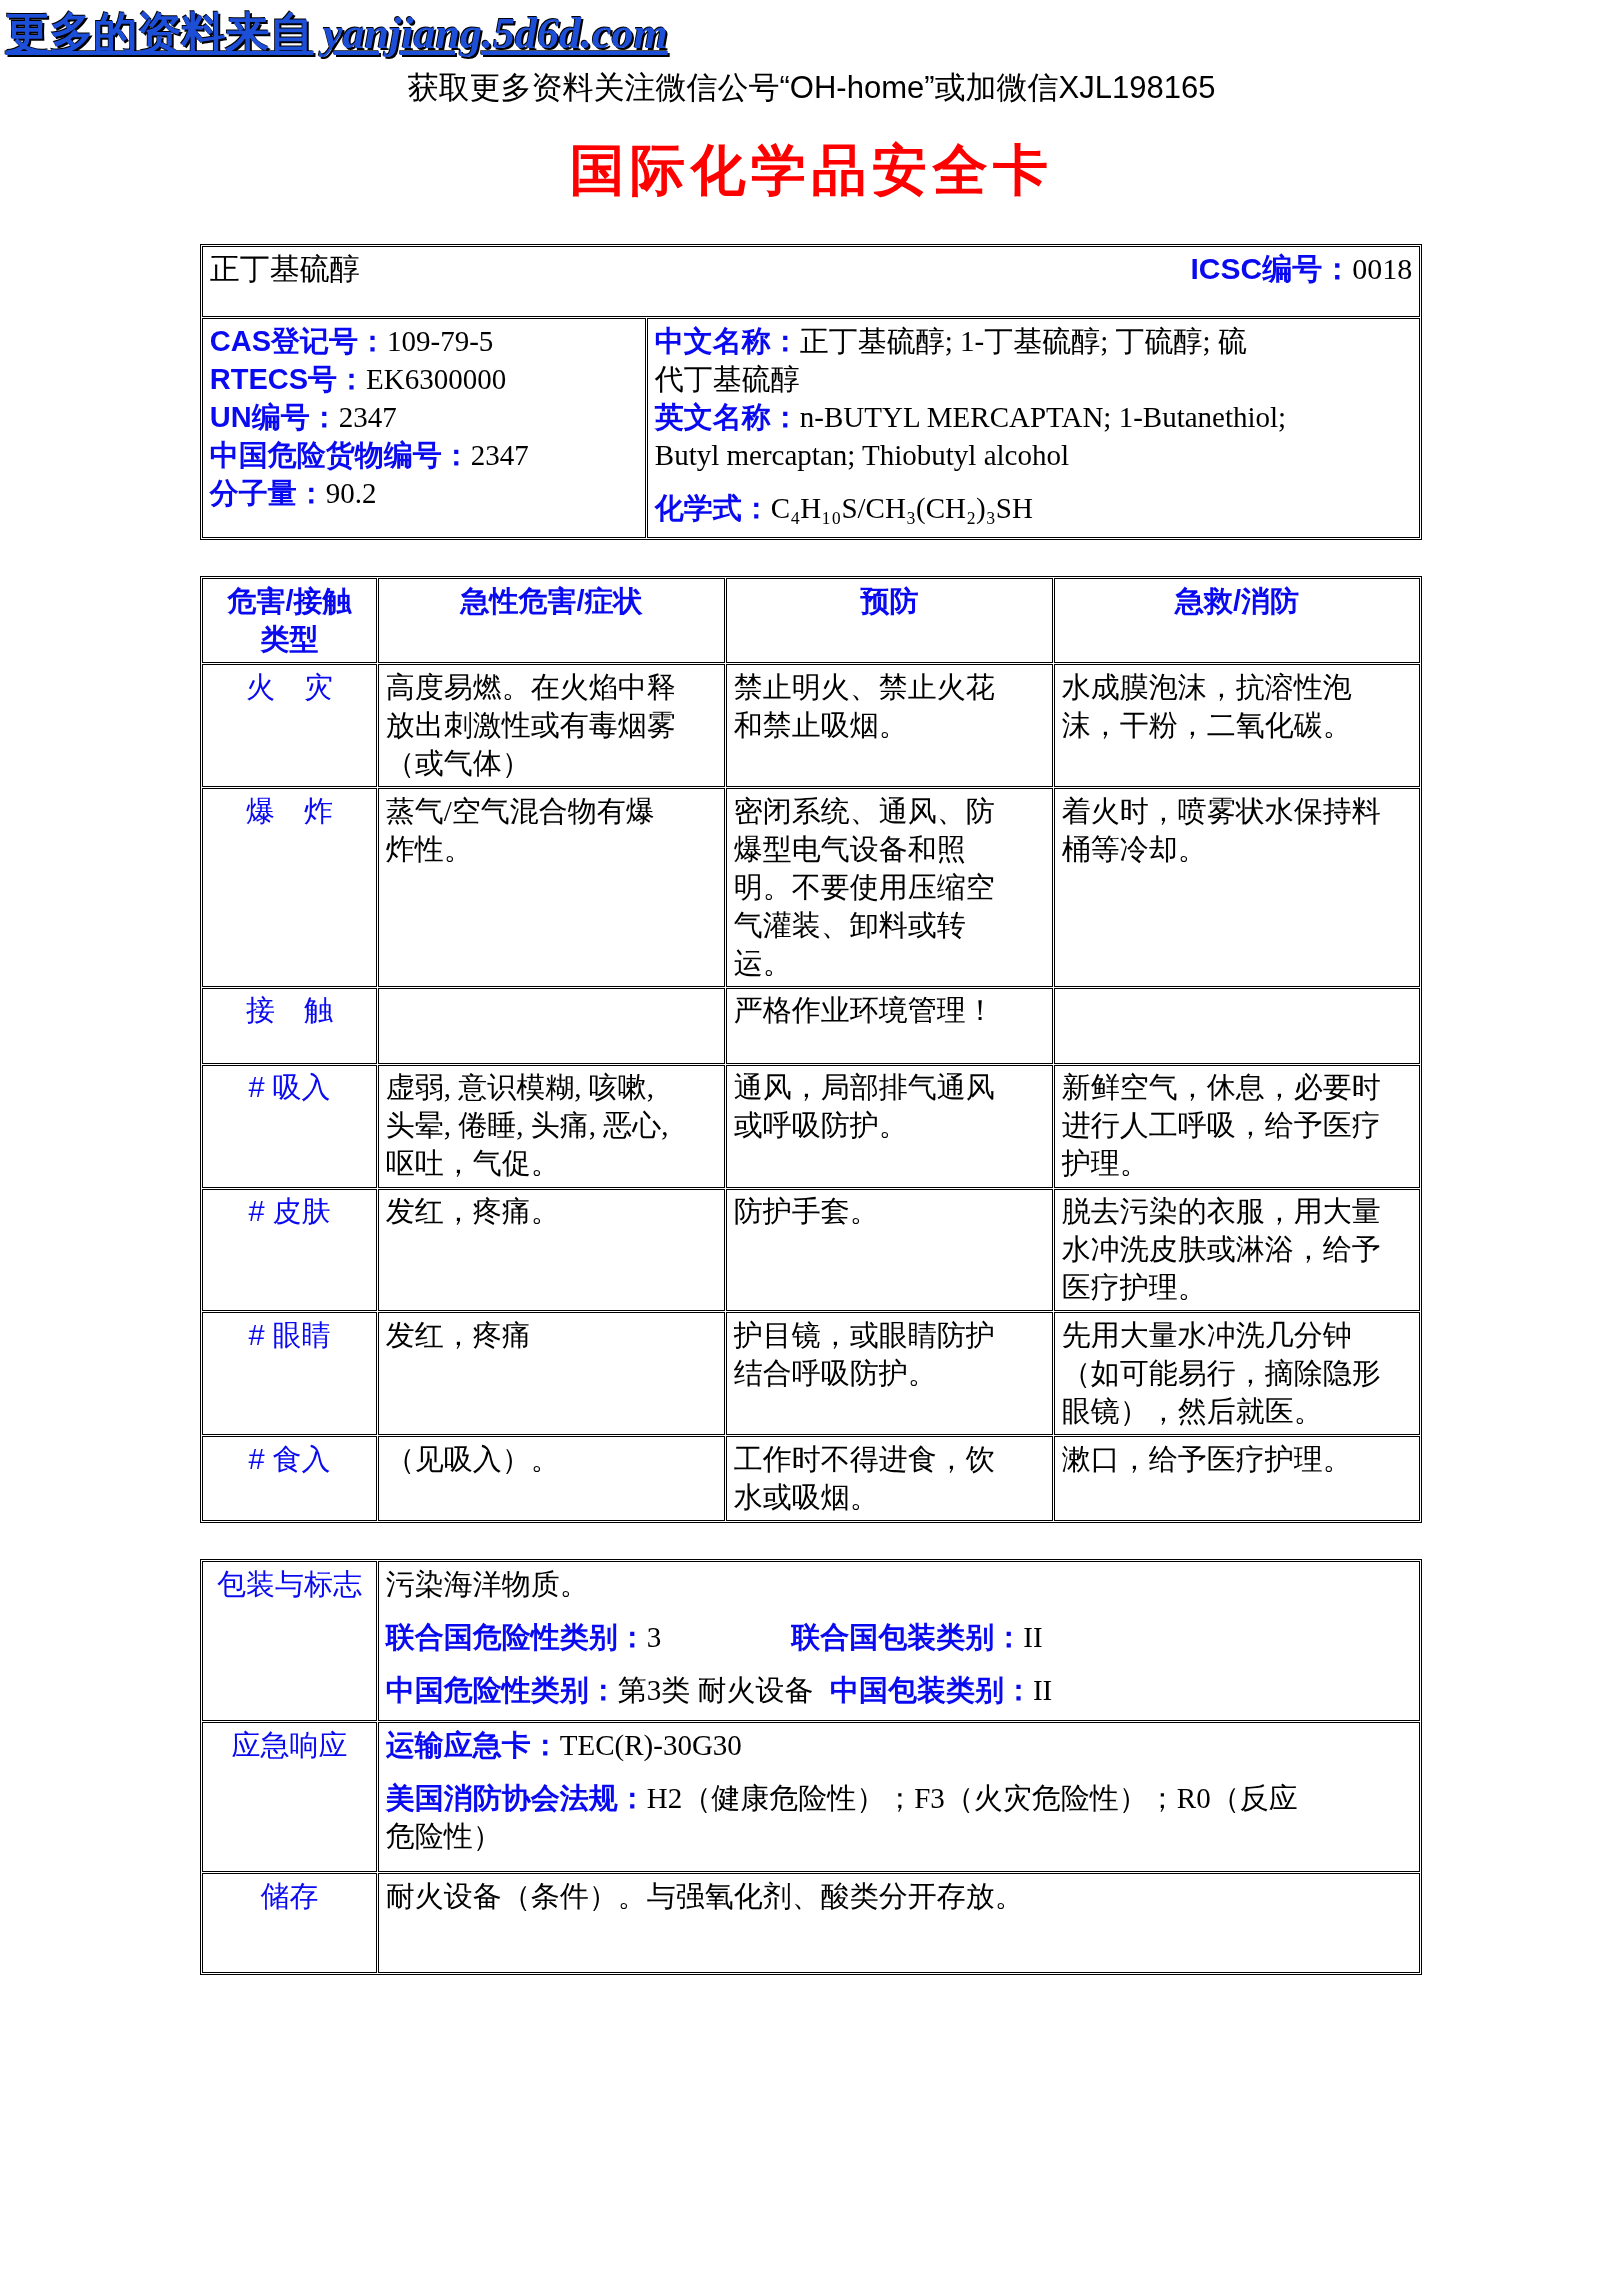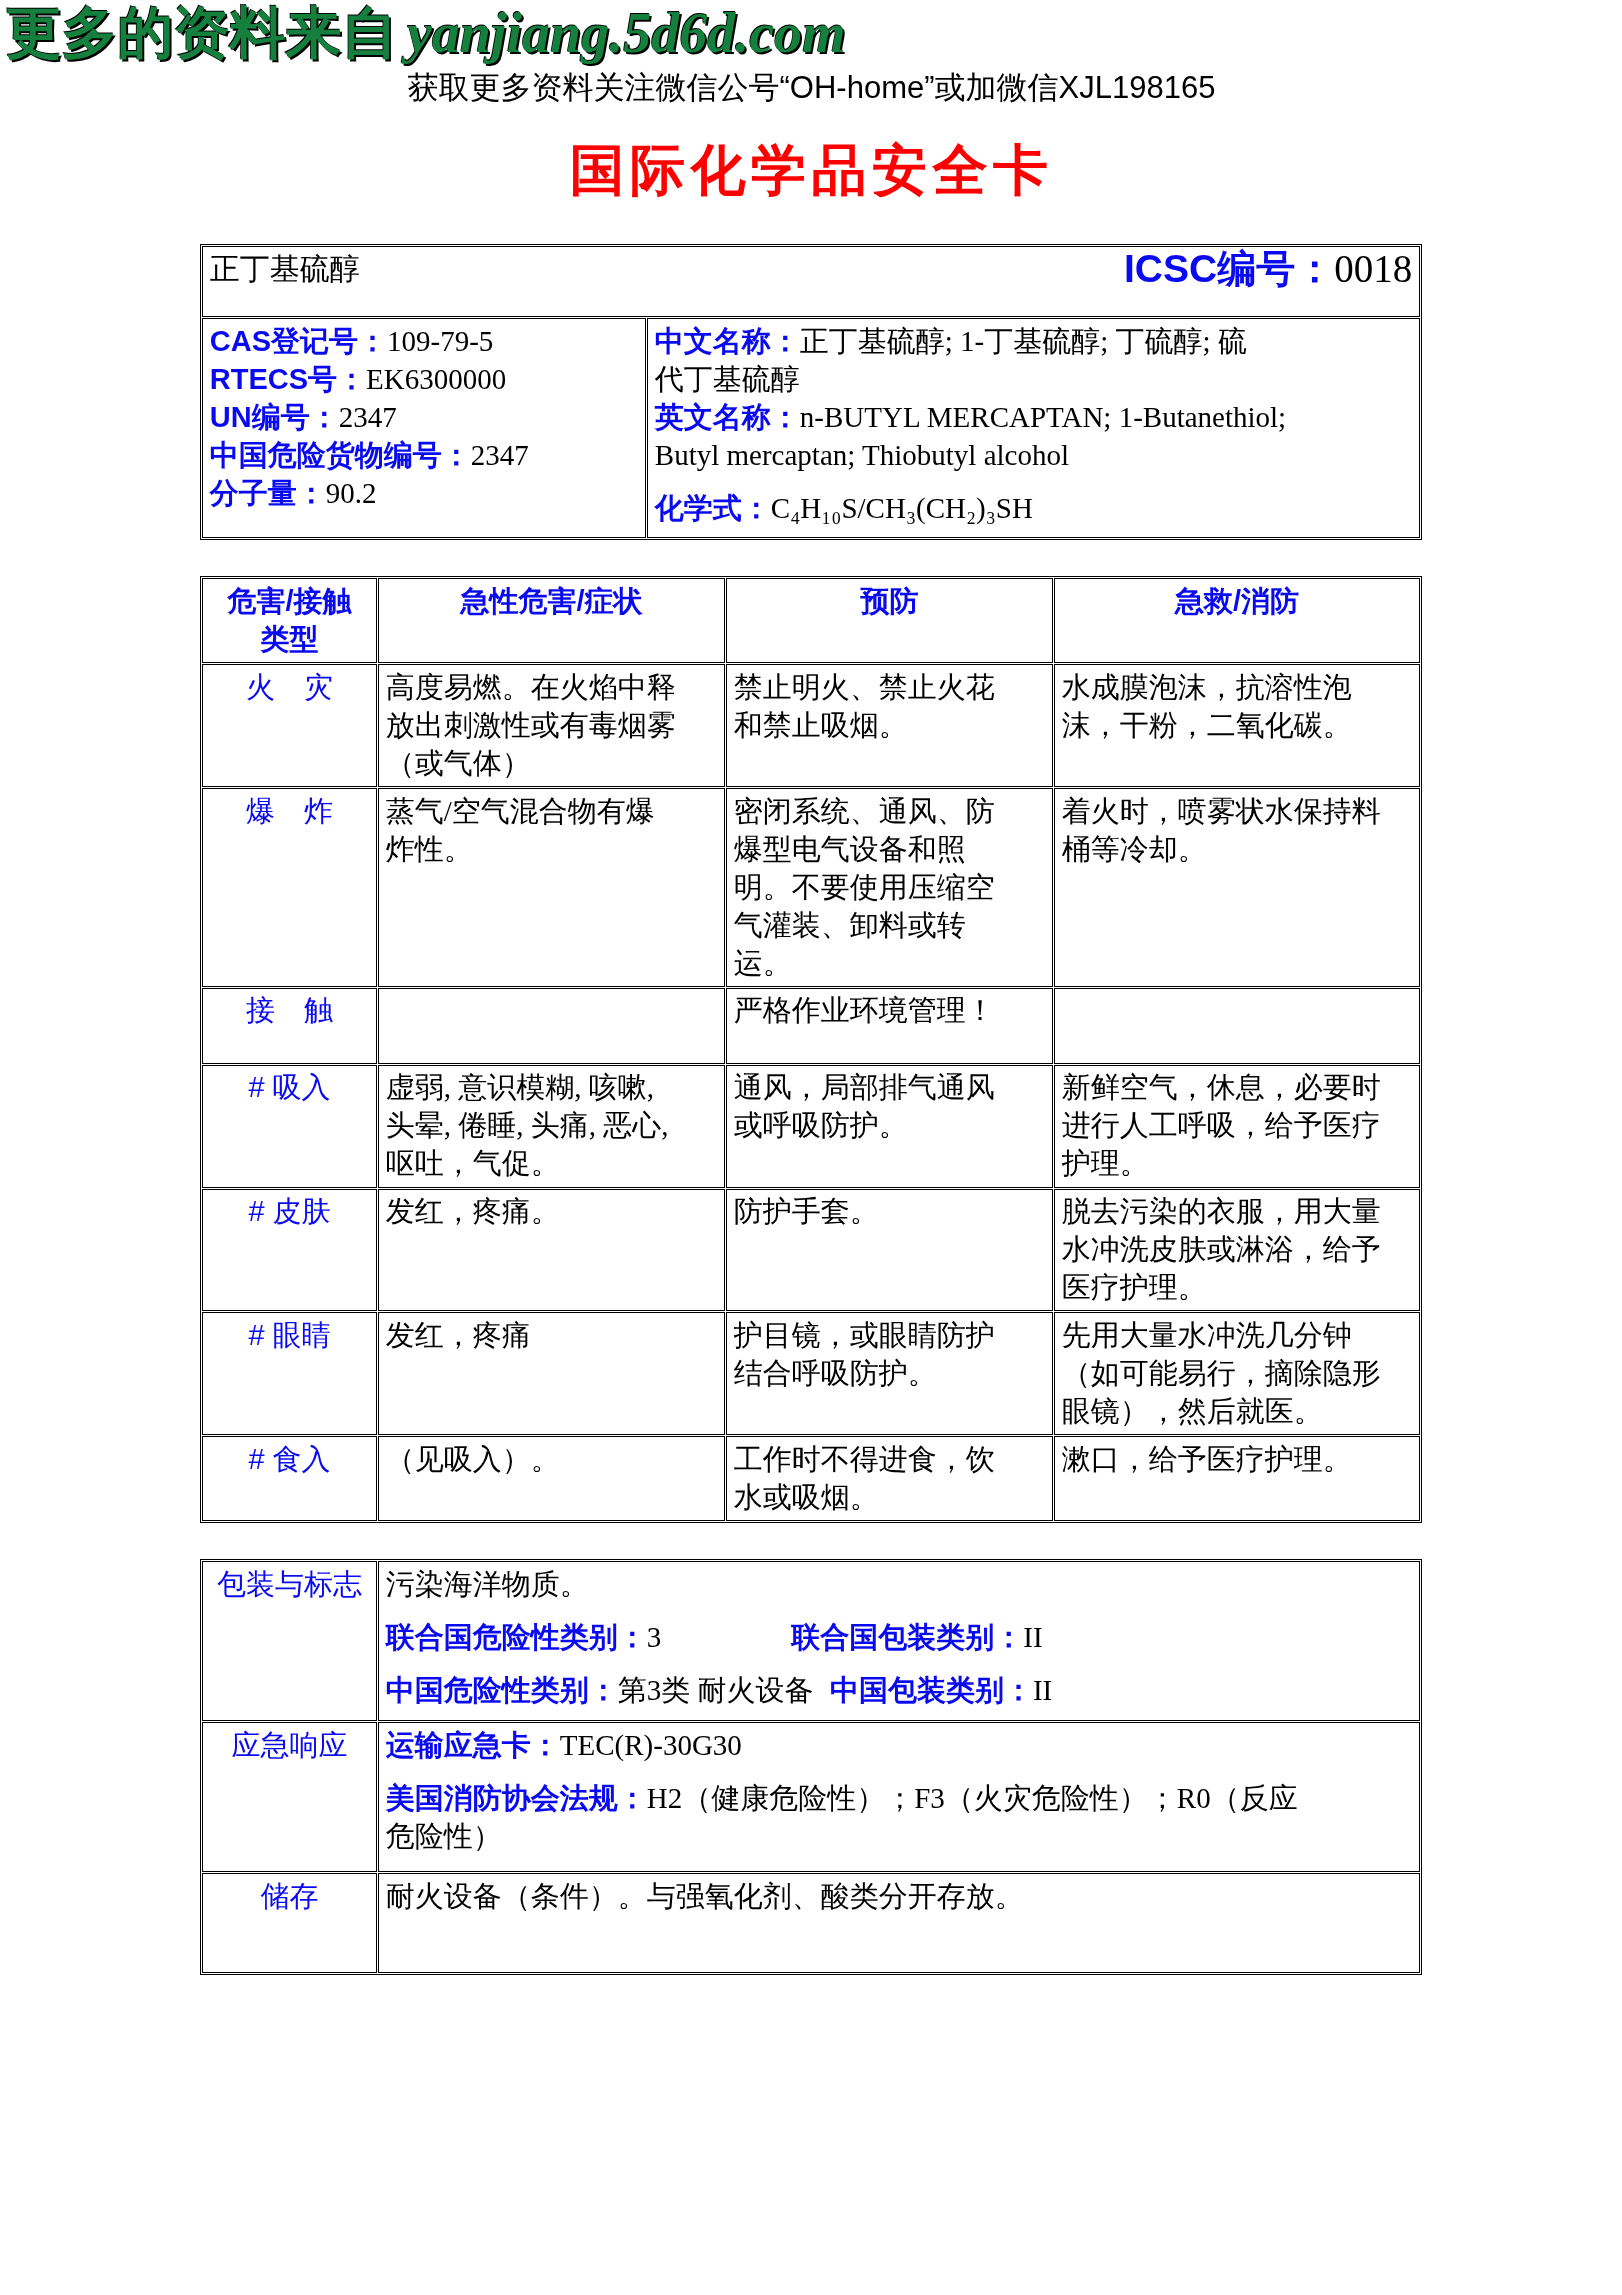--- a/index.html
+++ b/index.html
@@ -14,25 +14,26 @@
     min-height: 2295px;
     font-family: "Liberation Serif", "DejaVu Serif", serif;
     color: var(--text-black, #000);
   }
 
   
   .promo1 {
     padding: 4.1px 0 0 5.5px;
     font-family: "Liberation Serif", "DejaVu Serif", serif;
     font-weight: bold;
-    font-size: 56px;
+    font-size: 44px;
     line-height: 59px;
-    color: #15803d;
+    color: #1d4ed8;
     text-shadow: 2px 2px 0 #000000, -0.7px -0.7px 0 #000000;
     white-space: nowrap;
+    text-decoration: underline;
   }
   .promo1 .site { font-style: italic; padding-left: 9.5px; }
   .promo2 {
     margin-top: 4.1px;
     text-align: center;
     font-family: "Liberation Sans", "DejaVu Sans", sans-serif;
     font-size: 31px;
     line-height: 41px;
     color: #000;
   }
@@ -72,21 +73,21 @@
     color: var(--accent-blue, #0a0af0);
     font-weight: bold;
     font-family: "Liberation Sans", "DejaVu Sans", sans-serif;
   }
   .val { color: #000; }
 
   
   td.namecell { height: 71px; vertical-align: middle; }
   .name-flex { display: flex; justify-content: space-between; align-items: center; }
   .name-flex .chem { font-size: 30px; }
-  .name-flex .icsc { font-size: 39px; white-space: nowrap; text-align: center; }
+  .name-flex .icsc { font-size: 30px; white-space: nowrap; text-align: center; }
 
   
   td.ids { height: 220px; line-height: 44px; }
   td.names { line-height: 46px; }
   td.names .formula-line { margin-top: 15px; }
 
   
   td.hdr {
     height: 83px;
     vertical-align: middle;

